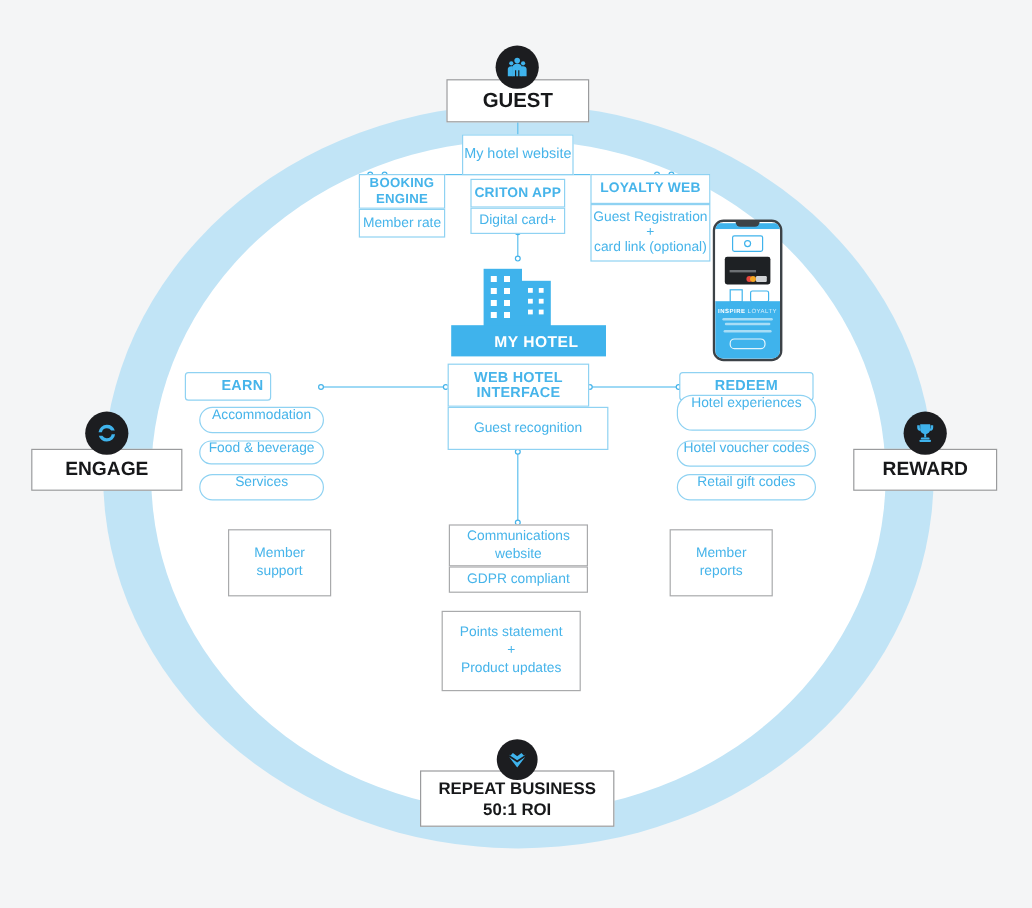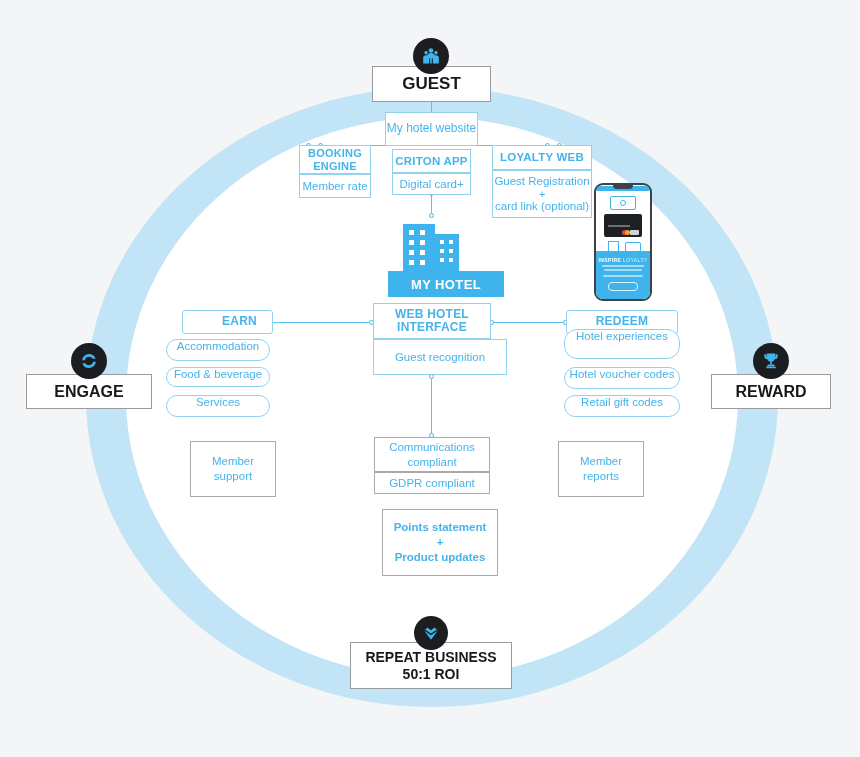--- a/index.html
+++ b/index.html
@@ -123,32 +123,33 @@
     box-sizing: border-box;
     border: 1px solid #46b4ea;
     border-radius: 50%;
     background: #ffffff;
   }
 
   
   .hotel-wrap { position: absolute; left: 396px; top: 216px; width: 72px; height: 62px; }
   .my-hotel {
     position: absolute;
-    left: 388px;
+    left: 376px;
     top: 271px;
     width: 116px;
     height: 26px;
     background: #3fb3ec;
     color: #ffffff;
     font-weight: bold;
     font-size: 13px;
     letter-spacing: .4px;
     display: flex;
     align-items: center;
     justify-content: center;
+    padding-left: 13px;
   }
 
   
   .phone {
     position: absolute;
     left: 594px;
     top: 183px;
     width: 58px;
     height: 118px;
     box-sizing: border-box;
@@ -409,21 +410,21 @@
   <div class="badge" style="left:71px; top:343px; width:36px; height:36px;">
     <svg width="20" height="20" viewBox="0 0 24 24" aria-hidden="true">
       <path d="M12 3.6a8.4 8.4 0 0 1 8 5.8h-3.6A5 5 0 0 0 12 7a5 5 0 0 0-4.9 4h-3.4A8.4 8.4 0 0 1 12 3.6z" fill="#3fb3ec"></path>
       <path d="M12 20.4a8.4 8.4 0 0 1-8-5.8h3.6A5 5 0 0 0 12 17a5 5 0 0 0 4.9-4h3.4a8.4 8.4 0 0 1-8.3 7.4z" fill="#3fb3ec"></path>
     </svg>
   </div>
   <div class="anchor" style="left:26px; top:374px; width:126px; height:35px; font-size:16px;">
     <span>ENGAGE</span>
   </div>
 
-  <div class="bx head" style="left:182px; top:310px; width:91px; height:24px; font-size:12px; border-radius:3px;padding-left:24px;">
+  <div class="bx head" style="left:154px; top:310px; width:72px; height:24px; font-size:12px; border-radius:3px;padding-left:24px;">
     <span>EARN</span>
   </div>
   <div class="pill" style="left:166px; top:339px; width:104px; height:22px;">
     <span>Accommodation</span>
   </div>
   <div class="pill" style="left:166px; top:367px; width:104px; height:20px;">
     <span>Food &amp; beverage</span>
   </div>
   <div class="pill" style="left:166px; top:395px; width:104px; height:22px;">
     <span>Services</span>
@@ -461,27 +462,27 @@
     <span>support</span>
   </div>
 
   <div class="gbx two-row" style="left:558px; top:441px; width:86px; height:56px;">
     <span>Member</span>
     <span>reports</span>
   </div>
 
   <div class="gbx two-row" style="left:374px; top:437px; width:116px; height:35px;">
     <span>Communications</span>
-    <span>compliant</span>
+    <span>website</span>
   </div>
   <div class="gbx" style="left:374px; top:472px; width:116px; height:22px;">
     <span>GDPR compliant</span>
   </div>
 
-  <div class="gbx two-row" style="left:382px; top:509px; width:116px; height:67px;font-weight:bold;">
+  <div class="gbx two-row" style="left:368px; top:509px; width:116px; height:67px;">
     <span>Points statement</span>
     <span>+</span>
     <span>Product updates</span>
   </div>
 
   <div class="badge" style="left:414px; top:616px; width:34px; height:34px;">
     <svg width="20" height="20" viewBox="0 0 24 24" aria-hidden="true">
       <path d="M3.2 6.8 12 12.6l8.8-5.8-2.2 1.1-2.3-2.4L12 8.6 7.7 5.5 5.4 7.9z" fill="#3fb3ec"></path>
       <path d="M4 9.4 12 20l8-10.6-8 5.4z" fill="#3fb3ec"></path>
     </svg>

